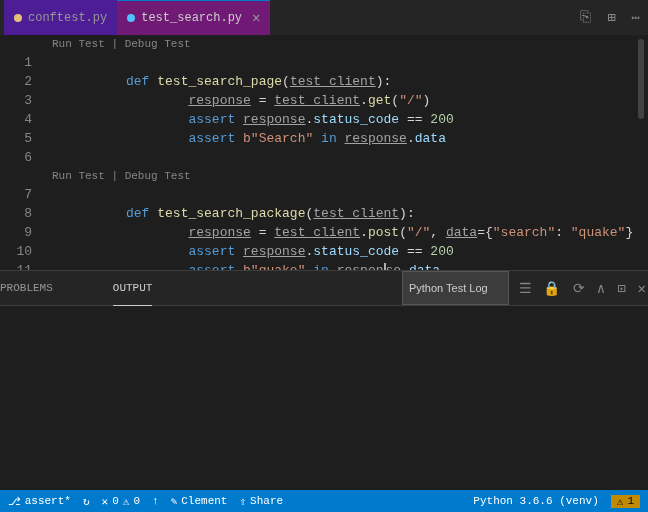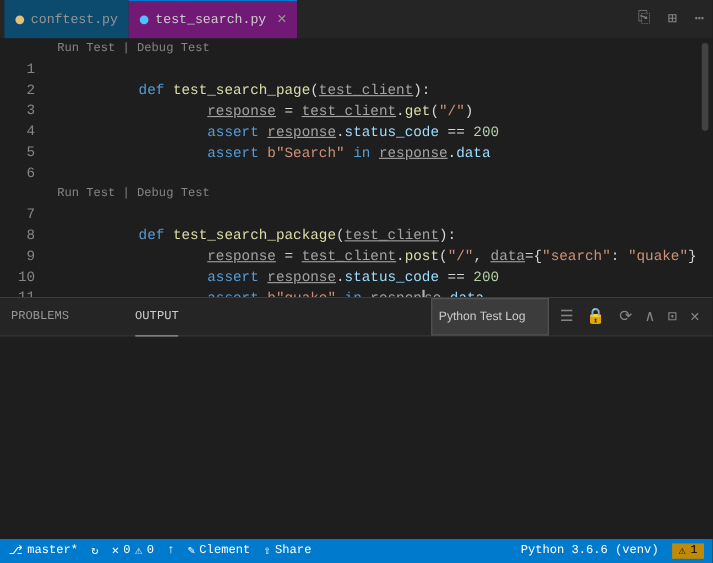--- a/index.html
+++ b/index.html
@@ -28,21 +28,21 @@
       display: flex;
       align-items: center;
       height: 35px;
       padding: 0 10px;
       font-size: 12px;
       cursor: pointer;
       border-top: 1px solid transparent;
       gap: 6px;
     }
     .tab.inactive {
-      background: #0c4a6e;
+      background: #4c1d95;
       color: #969696;
     }
     .tab.active {
       background: #701a75;
       color: #cccccc;
       border-top: 1px solid #007acc;
     }
     .tab .dot {
       width: 8px;
       height: 8px;
@@ -170,21 +170,21 @@
       display: flex;
       flex-direction: column;
     }
 
     .panel-tabs {
       display: flex;
       align-items: center;
       background: #252526;
       height: 35px;
       border-bottom: 1px solid #3c3c3c;
-      padding: 0 10px;
+      padding: 0 0;
       gap: 16px;
     }
 
     .panel-tab {
       font-size: 11px;
       color: #969696;
       cursor: pointer;
       height: 35px;
       line-height: 35px;
       text-transform: uppercase;
@@ -377,21 +377,21 @@
       <span class="panel-action-btn">⊡</span>
       <span class="panel-action-btn">✕</span>
     </div>
   </div>
   <div class="panel-content"></div>
 </div>
 
 <div class="status-bar">
   <div class="status-item">
     <span>⎇</span>
-    <span>master*</span>
+    <span>assert*</span>
   </div>
   <div class="status-item">
     <span>↻</span>
   </div>
   <div class="status-item">
     <span>✕</span>
     <span>0</span>
     <span>⚠</span>
     <span>0</span>
   </div>

